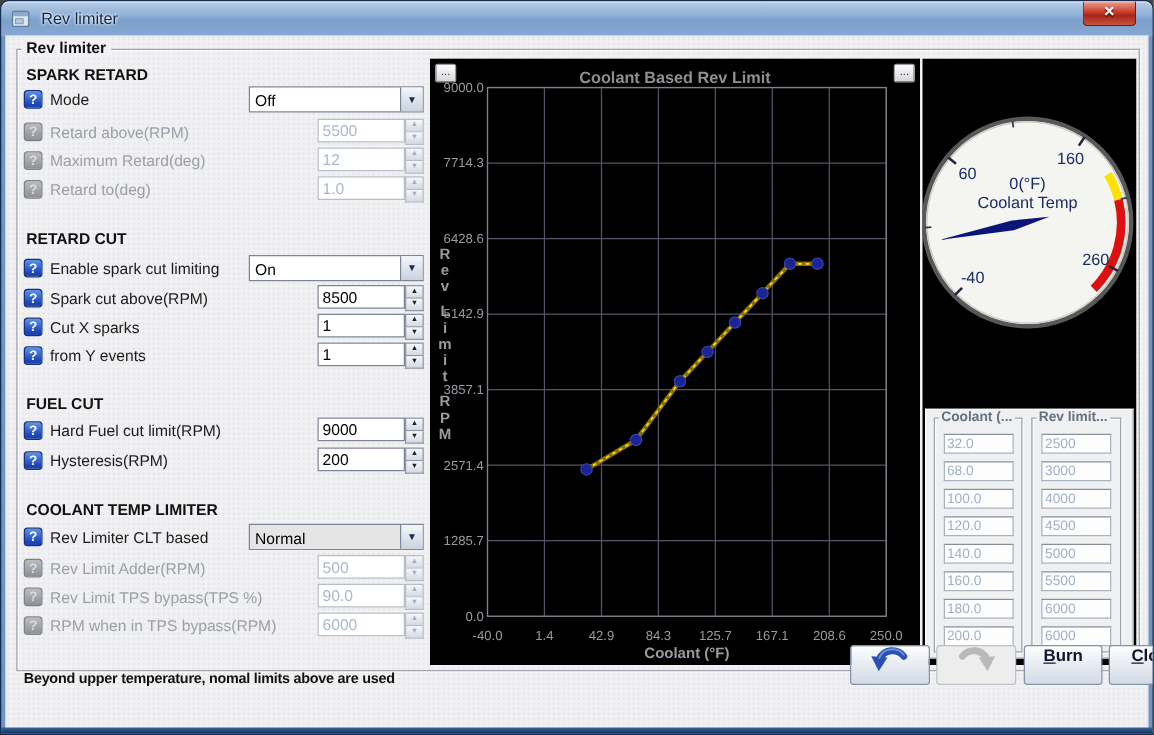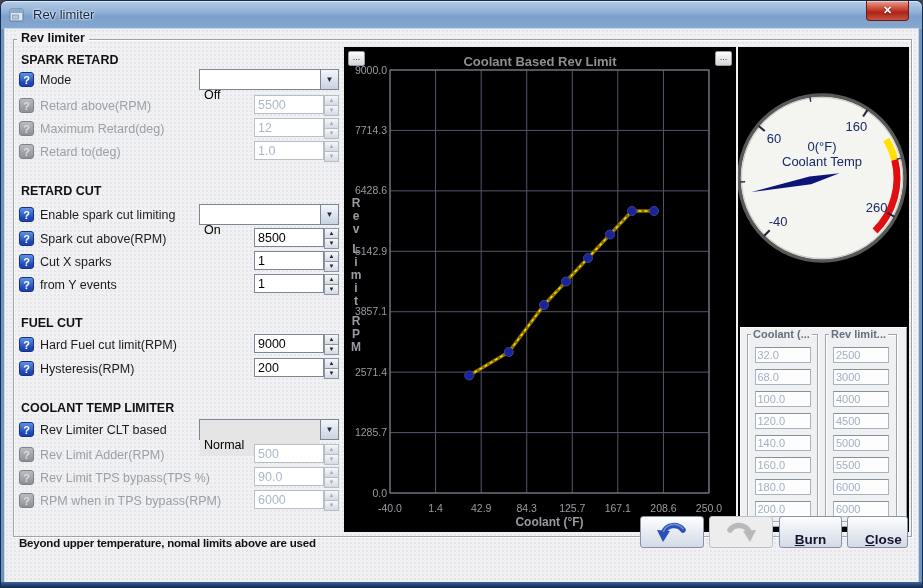--- a/index.html
+++ b/index.html
@@ -54,21 +54,21 @@
     width:15px; height:15px; margin-right:6px; flex:none;
     border-radius:3px; text-align:center; line-height:15px;
     font-size:11px; font-weight:bold; color:#fff;
     background:linear-gradient(180deg,#5b93ea,#1d44b4 80%); border:1px solid #16307e;
   }
   .frow.dis .help-ic{background:linear-gradient(180deg,#b9bdc3,#8d9197); border-color:#7e8288; color:#dcdcdc;}
   .flabel{font-size:12.5px; color:#1c1c1c; white-space:nowrap;}
   .frow.dis .flabel{color:#9aa0a8;}
   .combo{position:absolute; left:180px; top:0; width:140px; height:21px; display:flex;
     border:1px solid #7d8696; background:#fff;}
-  .combo-text{flex:1; font-size:12.5px; color:#000; padding:18px 4px; overflow:hidden; white-space:nowrap;}
+  .combo-text{flex:1; font-size:12.5px; color:#000; padding:4px 4px; overflow:hidden; white-space:nowrap;}
   .combo.focused .combo-text{background:#e5e5e5;}
   .combo-btn{width:18px; flex:none; display:flex; align-items:center; justify-content:center;
     background:linear-gradient(180deg,#f4f6f9,#c9d2e0); border-left:1px solid #7d8696;
     font-size:8px; color:#172a50;}
   .spin{position:absolute; left:235px; top:0; width:85px; height:19px; display:flex;}
   .spin input{width:70px; height:19px; border:1px solid #7d8696; font-family:inherit;
     font-size:12.5px; color:#000; padding:0 3px; background:#fff;}
   .frow.dis .spin input{border-color:#b6bec8; color:#aab8cc;}
   .spin-btns{width:15px; height:19px; display:flex; flex-direction:column;}
   .spin-btns div{flex:1; font-size:6px; line-height:9px; text-align:center; color:#222;
@@ -91,22 +91,22 @@
   .vgb-label{position:absolute; top:-7px; left:3px; max-width:62px; overflow:hidden; white-space:nowrap;
     background:#eef0f2; padding:0 2px; font-size:11px; font-weight:bold; color:#66707e;}
   .vgb-fields{padding-top:12px; display:flex; flex-direction:column; align-items:center; gap:6px;}
   .vgb-fields input{width:56px; height:16px; font-family:inherit; font-size:11px; color:#9fb0c8;
     border:1px solid #a9b2bd; border-top-color:#879099; background:#fdfdfd; padding:0 2px;}
   
   .jbtn{position:absolute; top:487px; height:32px;
     border:1px solid #8593a8; border-radius:3px;
     background:linear-gradient(180deg,#fefefe,#e9edf3 45%,#d3dbe7);
     box-shadow: inset 0 1px 0 #fff;
-    display:flex; align-items:flex-end; justify-content:center;
-    font-family:inherit; font-size:13.5px; font-weight:bold; color:#14142e; cursor:default;}
+    display:flex; align-items:flex-start; justify-content:center;
+    font-family:inherit; font-size:13.5px; font-weight:bold; color:#14142e; cursor:default;margin-left:40px;}
   .jbtn.disabled{background:#ededee; border-color:#bcc0c8; box-shadow:none;}
   .jbtn .lbl{display:block;}
   .jbtn .lbl::first-letter{text-decoration:underline;}
 </style>
 </head>
 <body>
 
 <div class="window">
 
   <div class="titlebar">

